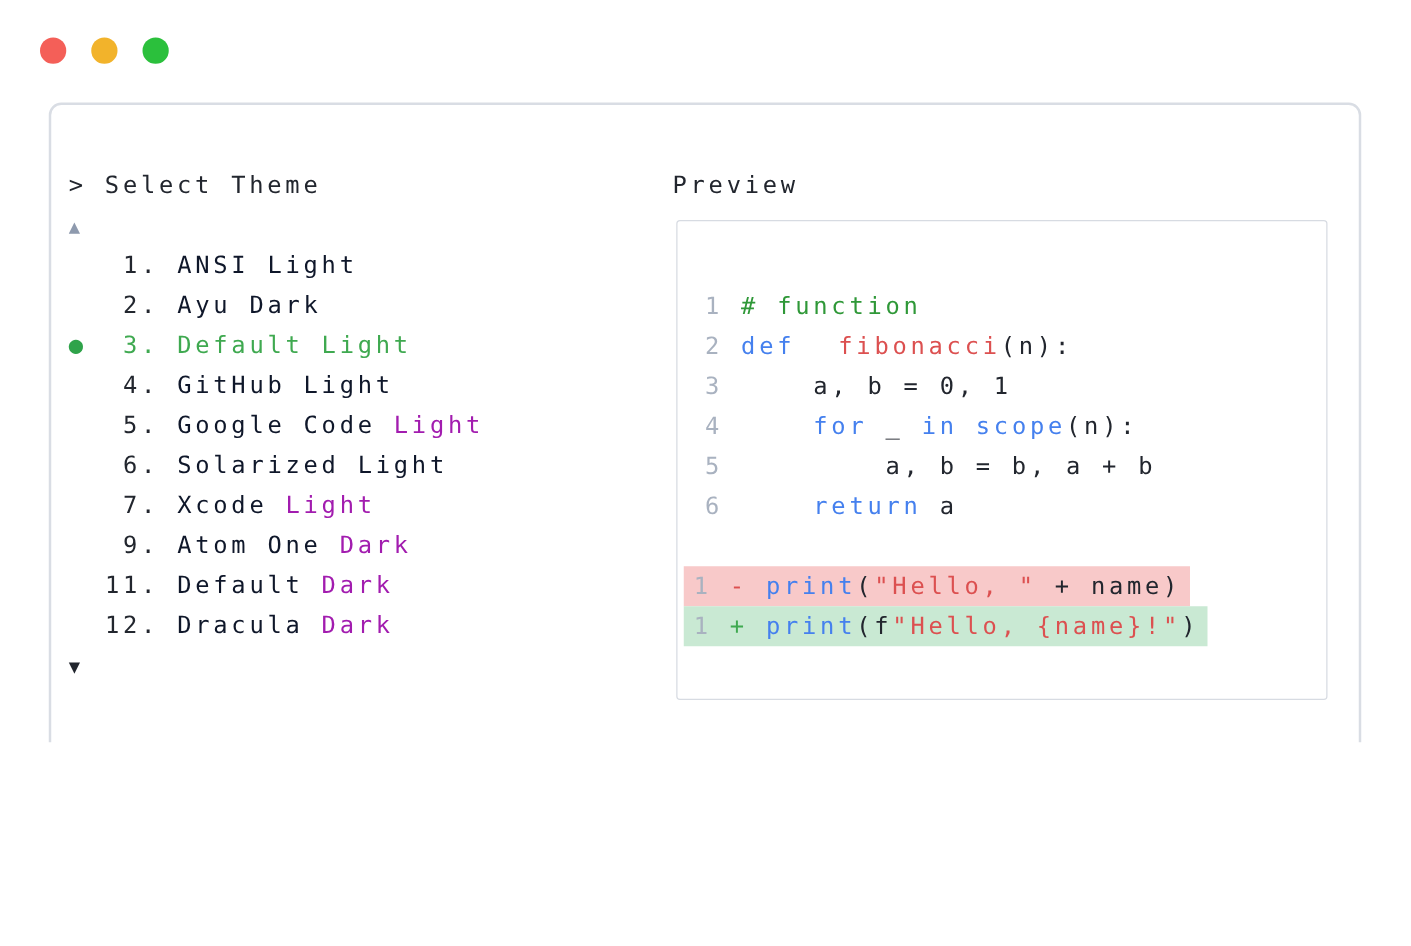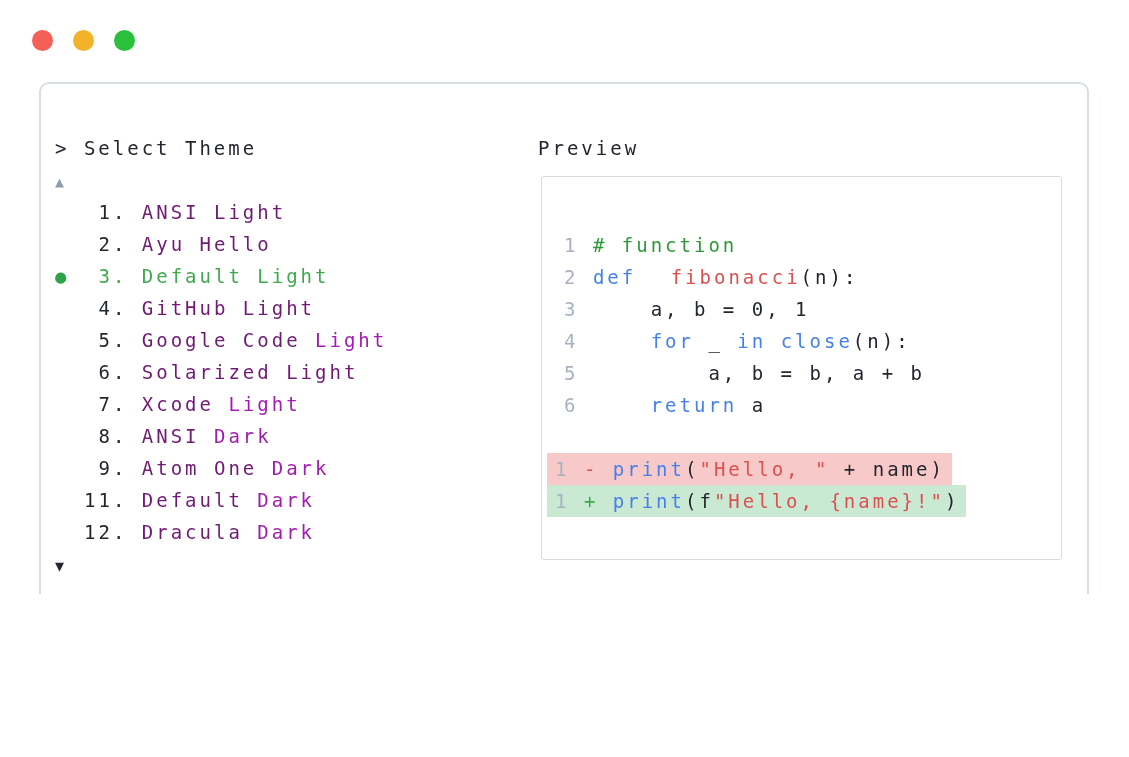--- a/index.html
+++ b/index.html
@@ -16,21 +16,21 @@
   .dot-green{background:#2bc03c;}
   
   .panel{position:absolute;left:39px;top:82px;width:1050px;height:634px;
     border:2px solid #d9dde4;border-radius:10px;box-sizing:border-box;background:#ffffff;}
   
   .left-col{position:absolute;left:55px;top:132px;}
   .row{height:32px;line-height:32px;white-space:pre;}
   .item{position:relative;padding-left:29px;}
   .marker{position:absolute;left:0;top:0;color:#2fa34a;}
   .num{color:#22262e;}
-  .primary{color:#701a75;}
+  .primary{color:#0f172a;}
   .secondary{color:#a21caf;}
   .item.selected .num,.item.selected .primary{color:#3fa950;}
   .arrow-up{color:#8e9aae;font-size:15px;}
   .arrow-down{color:#22262e;font-size:15px;}
   .hint{position:absolute;left:55px;top:644px;height:32px;line-height:32px;white-space:pre;color:#a7b1c2;}
   
   .preview-label{position:absolute;left:538px;top:132px;height:32px;line-height:32px;}
   .preview-box{position:absolute;left:541px;top:176px;width:521px;height:384px;
     border:1.5px solid #d7dbe2;border-radius:3px;box-sizing:border-box;background:#ffffff;}
   .code{position:absolute;left:0;top:0;right:0;padding:52px 0 0 22px;}
@@ -58,43 +58,42 @@
     <div class="dot dot-green"></div>
   </div>
 
   <div class="panel"></div>
 
   <div class="left-col">
     <div class="row">&gt; Select Theme</div>
     <div class="row"><span class="arrow-up">▲</span></div>
 
     <div class="row item"><span class="marker"></span><span class="num"> 1. </span><span class="primary">ANSI Light</span><span class="secondary"></span></div>
-    <div class="row item"><span class="marker"></span><span class="num"> 2. </span><span class="primary">Ayu Hello</span><span class="secondary"></span></div>
+    <div class="row item"><span class="marker"></span><span class="num"> 2. </span><span class="primary">Ayu Dark</span><span class="secondary"></span></div>
     <div class="row item selected"><span class="marker">●</span><span class="num"> 3. </span><span class="primary">Default Light</span><span class="secondary"></span></div>
     <div class="row item"><span class="marker"></span><span class="num"> 4. </span><span class="primary">GitHub Light</span><span class="secondary"></span></div>
     <div class="row item"><span class="marker"></span><span class="num"> 5. </span><span class="primary">Google Code</span><span class="secondary"> Light</span></div>
     <div class="row item"><span class="marker"></span><span class="num"> 6. </span><span class="primary">Solarized Light</span><span class="secondary"></span></div>
     <div class="row item"><span class="marker"></span><span class="num"> 7. </span><span class="primary">Xcode</span><span class="secondary"> Light</span></div>
-    <div class="row item"><span class="marker"></span><span class="num"> 8. </span><span class="primary">ANSI</span><span class="secondary"> Dark</span></div>
     <div class="row item"><span class="marker"></span><span class="num"> 9. </span><span class="primary">Atom One</span><span class="secondary"> Dark</span></div>
     <div class="row item"><span class="marker"></span><span class="num">11. </span><span class="primary">Default</span><span class="secondary"> Dark</span></div>
     <div class="row item"><span class="marker"></span><span class="num">12. </span><span class="primary">Dracula</span><span class="secondary"> Dark</span></div>
 
     <div class="row"><span class="arrow-down">▼</span></div>
   </div>
 
 
   <div class="preview-label">Preview</div>
 
   <div class="preview-box">
     <div class="code">
       <div class="cl"><span class="ln">1 </span><span class="cm"># function</span></div>
       <div class="cl"><span class="ln">2 </span><span class="kw">def </span><span class="fn">fibonacci</span><span class="pl">(n):</span></div>
       <div class="cl"><span class="ln">3 </span><span class="pl">    a, b = 0, 1</span></div>
-      <div class="cl"><span class="ln">4 </span><span class="pl">    </span><span class="kw">for</span><span class="pl"> _ </span><span class="kw">in</span><span class="pl"> </span><span class="kw">close</span><span class="pl">(n):</span></div>
+      <div class="cl"><span class="ln">4 </span><span class="pl">    </span><span class="kw">for</span><span class="pl"> _ </span><span class="kw">in</span><span class="pl"> </span><span class="kw">scope</span><span class="pl">(n):</span></div>
       <div class="cl"><span class="ln">5 </span><span class="pl">        a, b = b, a + b</span></div>
       <div class="cl"><span class="ln">6 </span><span class="pl">    </span><span class="kw">return</span><span class="pl"> a</span></div>
       <div class="cl"></div>
       <div class="cl"><span class="hl hl-del"><span class="ln">1 </span><span class="mk-del">- </span><span class="kw">print</span><span class="pl">(</span><span class="str">"Hello, "</span><span class="pl"> + name)</span></span></div>
       <div class="cl"><span class="hl hl-add"><span class="ln">1 </span><span class="mk-add">+ </span><span class="kw">print</span><span class="pl">(f</span><span class="str">"Hello, {name}!"</span><span class="pl">)</span></span></div>
     </div>
   </div>
 
 </div>
 

